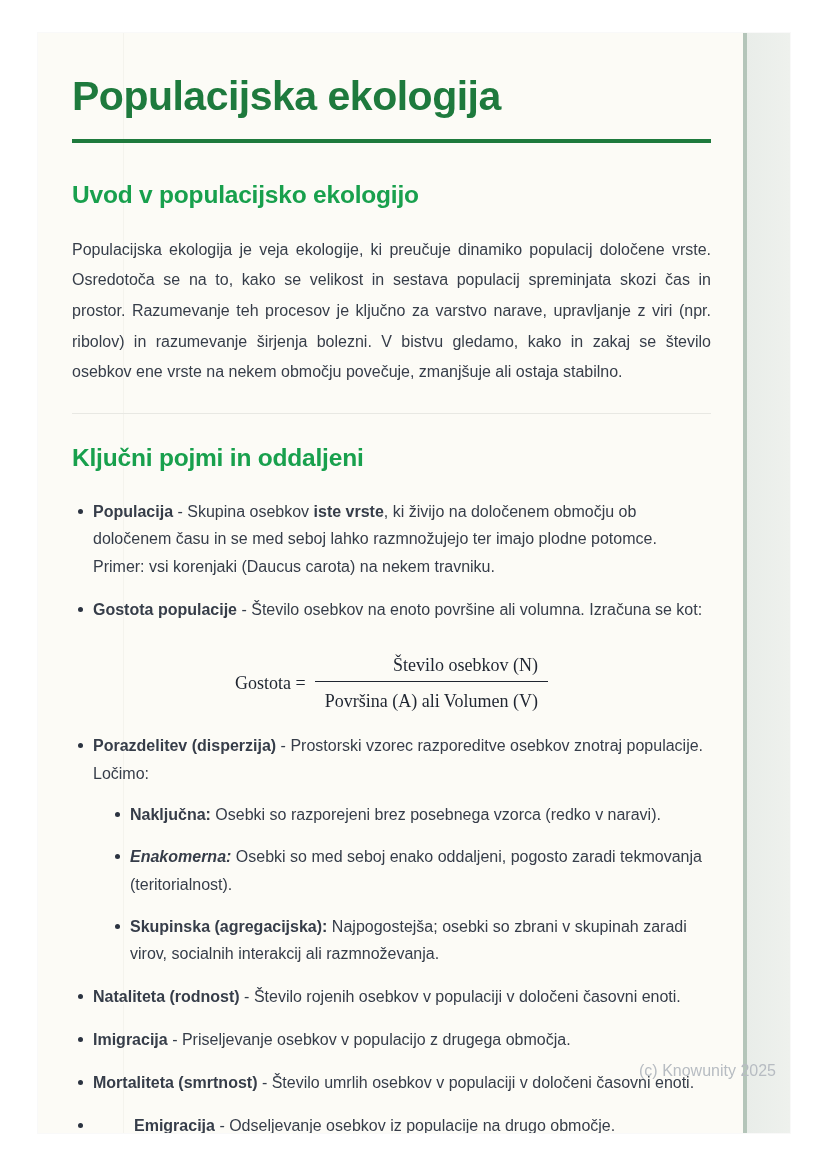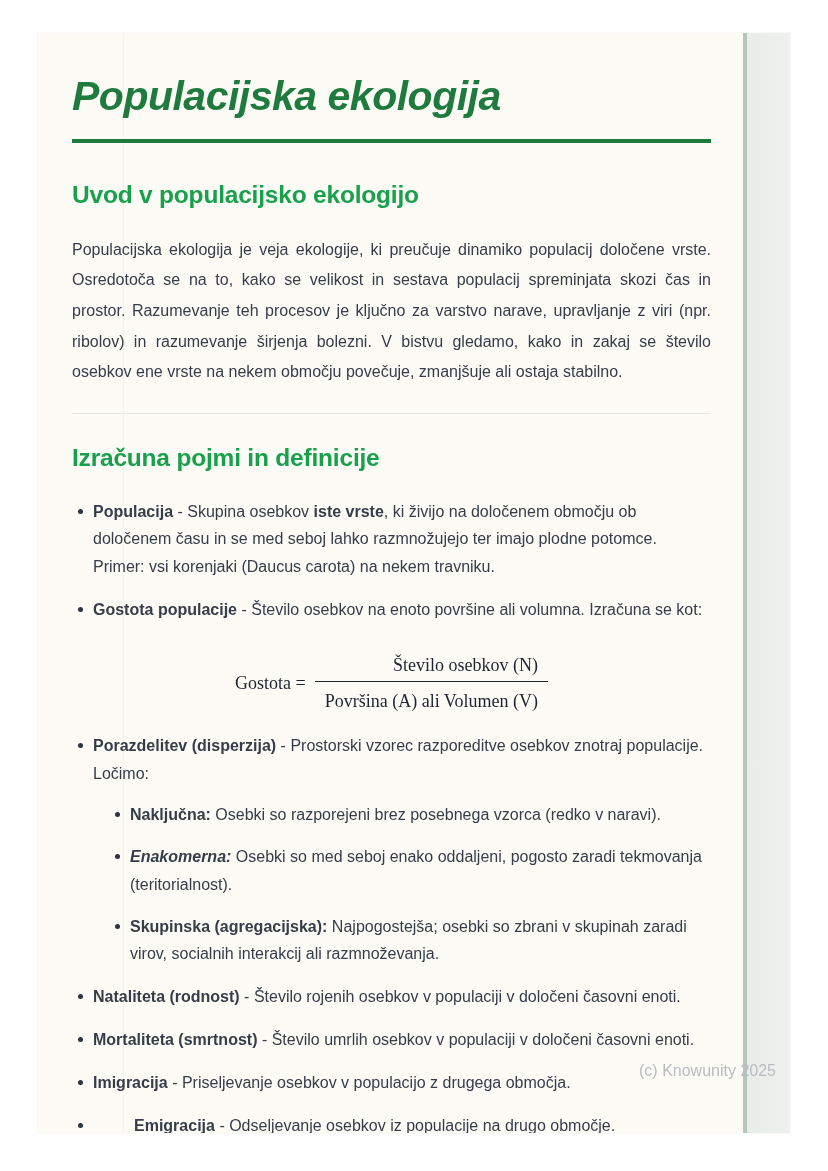--- a/index.html
+++ b/index.html
@@ -33,21 +33,20 @@
     padding: 40px 79px 0 34px;
     width: 639px;
   }
   h1.doc-title {
     margin: 0;
     font-size: 41px;
     line-height: 1.15;
     font-weight: 800;
     letter-spacing: -0.5px;
     color: var(--title-green, #1e7a3d);
-    font-style: italic;
   }
   .title-rule {
     height: 4px;
     background: var(--rule-green, #1e7a3d);
     margin: 19px 0 37px 0;
   }
   h2.sec-heading {
     margin: 0 0 25px 0;
     font-size: 24.5px;
     line-height: 1.2;
@@ -123,21 +122,21 @@
 
   <div class="content">
     <h1 class="doc-title">Populacijska ekologija</h1>
     <div class="title-rule"></div>
 
     <h2 class="sec-heading">Uvod v populacijsko ekologijo</h2>
     <p class="body-par">Populacijska ekologija je veja ekologije, ki preučuje dinamiko populacij določene vrste. Osredotoča se na to, kako se velikost in sestava populacij spreminjata skozi čas in prostor. Razumevanje teh procesov je ključno za varstvo narave, upravljanje z viri (npr. ribolov) in razumevanje širjenja bolezni. V bistvu gledamo, kako in zakaj se število osebkov ene vrste na nekem območju povečuje, zmanjšuje ali ostaja stabilno.</p>
 
     <div class="sec-divider"></div>
 
-    <h2 class="sec-heading">Izračuna pojmi in definicije</h2>
+    <h2 class="sec-heading">Ključni pojmi in oddaljeni</h2>
 
     <ul class="terms">
       <li>
         <span><span style="font-weight: 700;">Populacija</span><span> - Skupina osebkov </span><span style="font-weight: 700;">iste vrste</span><span>, ki živijo na določenem območju ob določenem času in se med seboj lahko razmnožujejo ter imajo plodne potomce. </span><span style="">Primer: vsi korenjaki (Daucus carota) na nekem travniku.</span></span>
       </li>
       <li>
         <span><span style="font-weight: 700;">Gostota populacije</span><span> - Število osebkov na enoto površine ali volumna. Izračuna se kot:</span></span>
         <div class="formula">
           <span class="f-lhs">Gostota =</span>
           <span class="frac">
@@ -157,24 +156,24 @@
           </li>
           <li>
             <span><span style="font-weight: 700;">Skupinska (agregacijska):</span><span> Najpogostejša; osebki so zbrani v skupinah zaradi virov, socialnih interakcij ali razmnoževanja.</span></span>
           </li>
         </ul>
       </li>
       <li>
         <span><span style="font-weight: 700;">Nataliteta (rodnost)</span><span> - Število rojenih osebkov v populaciji v določeni časovni enoti.</span></span>
       </li>
       <li>
-        <span><span style="font-weight: 700;">Mortaliteta (smrtnost)</span><span> - Število umrlih osebkov v populaciji v določeni časovni enoti.</span></span>
+        <span><span style="font-weight: 700;">Imigracija</span><span> - Priseljevanje osebkov v populacijo z drugega območja.</span></span>
       </li>
       <li>
-        <span><span style="font-weight: 700;">Imigracija</span><span> - Priseljevanje osebkov v populacijo z drugega območja.</span></span>
+        <span><span style="font-weight: 700;">Mortaliteta (smrtnost)</span><span> - Število umrlih osebkov v populaciji v določeni časovni enoti.</span></span>
       </li>
       <li>
         <span><span style="font-weight: 700; margin-left: 41px;">Emigracija</span><span> - Odseljevanje osebkov iz populacije na drugo območje.</span></span>
       </li>
     </ul>
   </div>
 
   <div class="watermark">(c) Knowunity 2025</div>
 </div>
 

